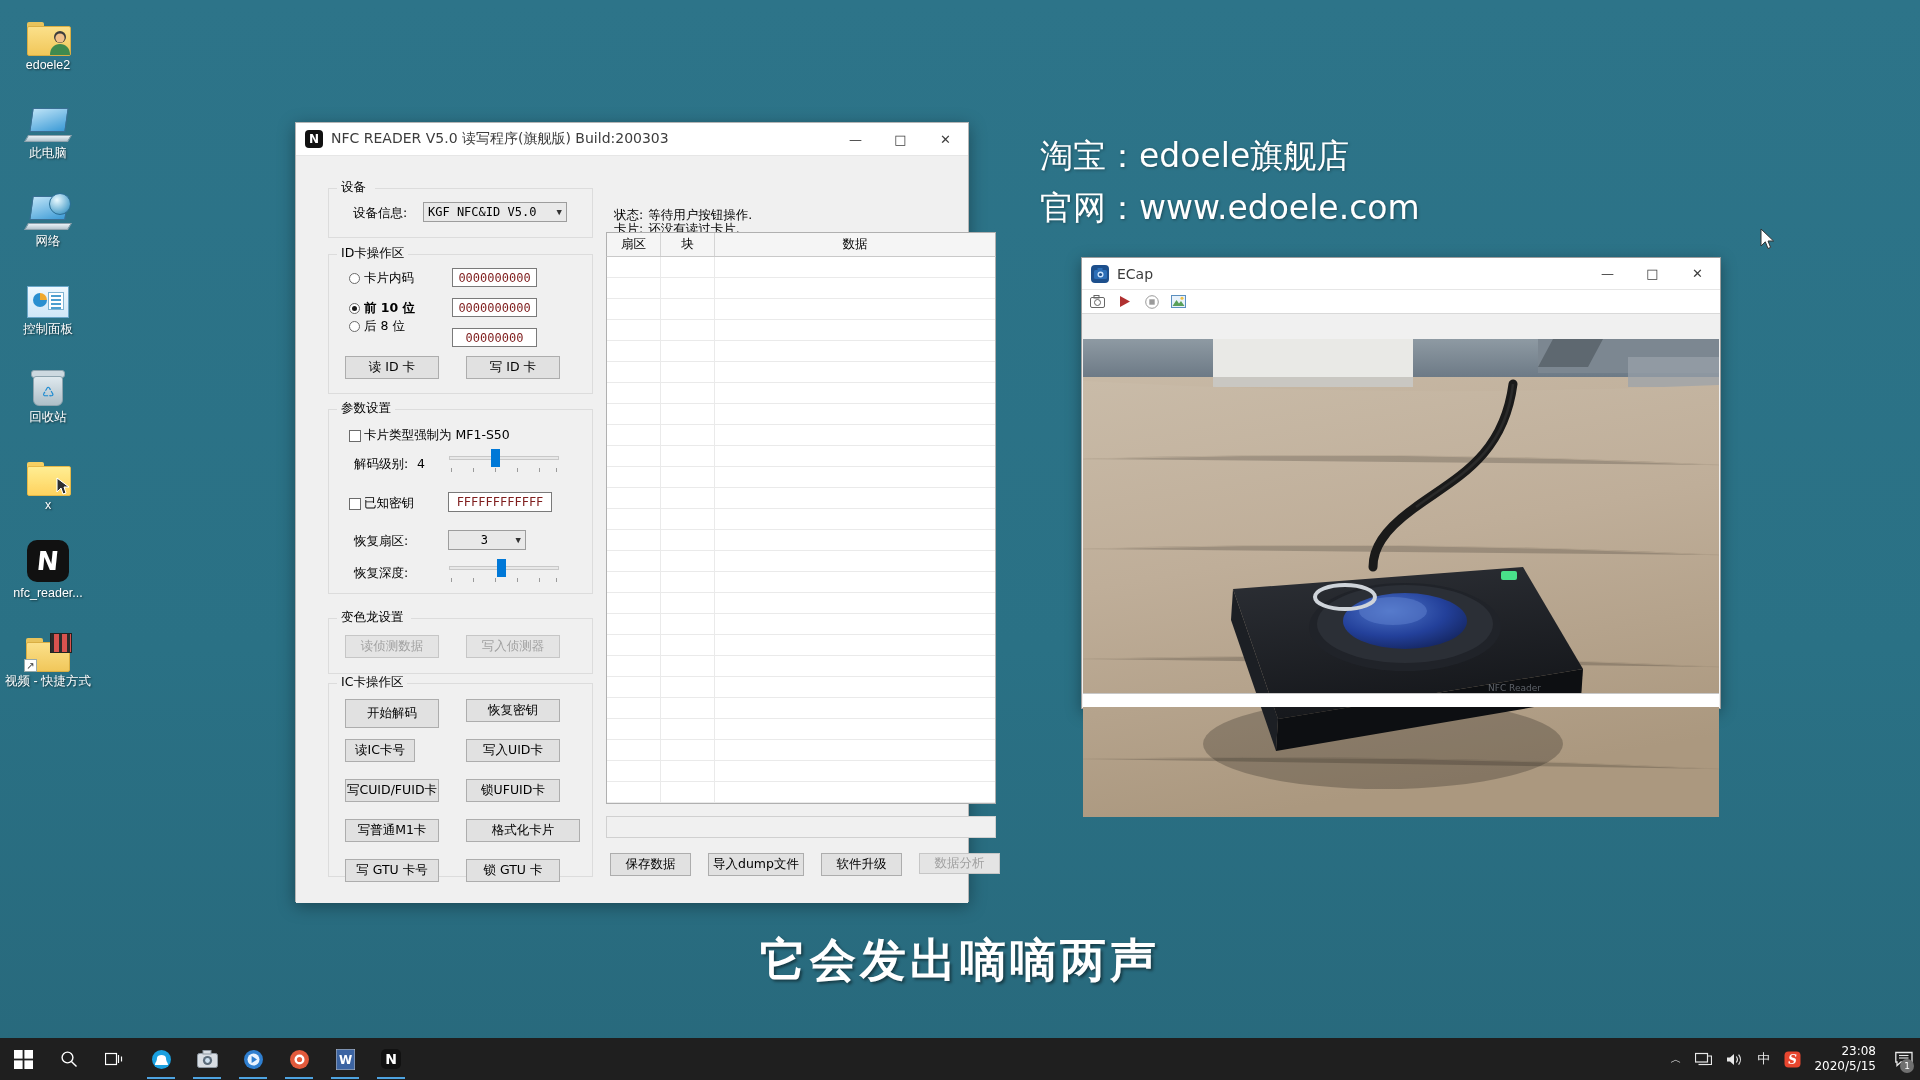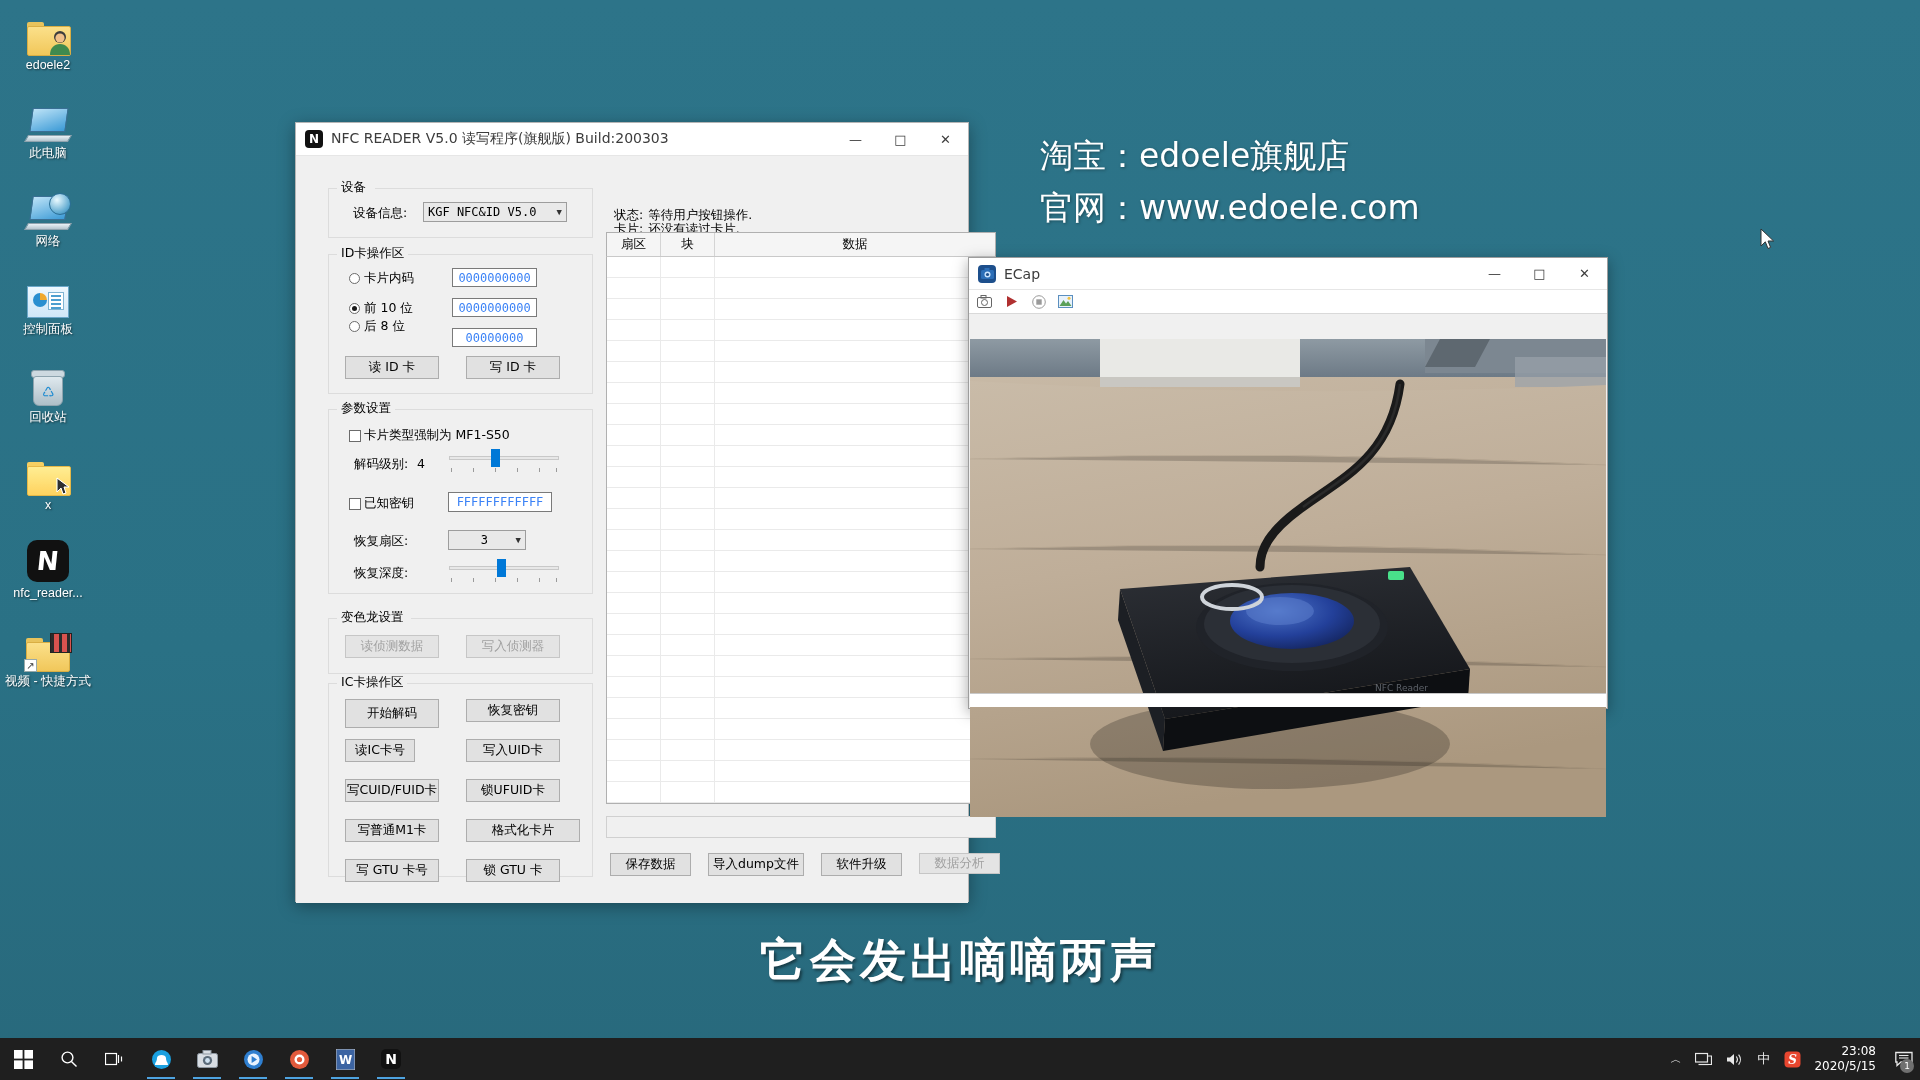--- a/index.html
+++ b/index.html
@@ -66,21 +66,21 @@
   .grp-top{position:absolute;top:0;left:0;right:0;height:1px;}
   .grp-top .l{position:absolute;left:0;top:0;width:8px;height:1px;background:#dcdcdc;}
   .grp-top .r{position:absolute;right:0;top:0;left:auto;height:1px;background:#dcdcdc;}
 
   .lbl-cn{font-size:12.5px;color:#000;font-family:"DejaVu Sans",sans-serif;}
 
   .combo{height:20px;background:#e9e9e9;border:1px solid #9d9d9d;display:flex;align-items:center;padding:0 4px;font-size:12px;font-family:"DejaVu Sans Mono",monospace;color:#000;}
   .combo .v{flex:1;}
   .combo .arw{font-size:9px;color:#333;}
 
-  .tbox{height:19px;background:#fff;border:1px solid #7a7a7a;display:flex;align-items:center;justify-content:center;font-size:12px;font-family:"DejaVu Sans Mono",monospace;color:#3b82f6;}
+  .tbox{height:19px;background:#fff;border:1px solid #7a7a7a;display:flex;align-items:center;justify-content:center;font-size:12px;font-family:"DejaVu Sans Mono",monospace;color:#7f1d1d;}
 
   .radio{width:11px;height:11px;border-radius:50%;border:1px solid #6b6b6b;background:#fff;display:inline-block;position:relative;vertical-align:middle;}
   .radio.on:after{content:"";position:absolute;left:2px;top:2px;width:5px;height:5px;border-radius:50%;background:#1a1a1a;}
   .chk{width:12px;height:12px;border:1px solid #6b6b6b;background:#fff;display:inline-block;vertical-align:middle;}
 
   .btn{background:#e1e1e1;border:1px solid #adadad;font-size:12.5px;color:#000;font-family:"DejaVu Sans",sans-serif;display:flex;align-items:center;justify-content:center;cursor:default;}
   .btn.dis{color:#a0a0a0;background:#e4e4e4;border-color:#c6c6c6;}
 
   .slider{position:absolute;height:18px;}
   .slider .track{position:absolute;left:0;right:0;top:7px;height:4px;background:#e7e7e7;border:1px solid #c8c8c8;}
@@ -91,21 +91,21 @@
   
   .grid-head{position:absolute;display:flex;background:#f5f5f5;border:1px solid #b0b0b0;border-bottom:1px solid #c9c9c9;}
   .grid-head .c{font-size:12.5px;font-family:"DejaVu Sans",sans-serif;color:#000;display:flex;align-items:center;justify-content:center;border-right:1px solid #d4d4d4;height:100%;}
   .grid-body{position:absolute;background:#fff;border:1px solid #b0b0b0;border-top:none;overflow:hidden;}
   .grid-row{height:21px;border-bottom:1px solid #eaeaea;display:flex;}
   .grid-row .c{border-right:1px solid #eaeaea;height:100%;}
 
   .statusbar{position:absolute;background:#f0f0f0;border:1px solid #d0d0d0;}
 
   
-  #ecap-window{position:absolute;left:968px;top:257px;width:640px;height:452px;background:#f0f0f0;border:1px solid #9d9d9d;box-shadow:0 4px 14px rgba(0,0,0,.35);}
+  #ecap-window{position:absolute;left:1081px;top:257px;width:640px;height:452px;background:#f0f0f0;border:1px solid #9d9d9d;box-shadow:0 4px 14px rgba(0,0,0,.35);}
   #ecap-window .title-bar{height:32px;background:#fff;}
   .menu-bar{height:24px;background:#fff;display:flex;align-items:center;padding-left:6px;border-bottom:1px solid #e3e3e3;}
   .menu-bar .mi{font-size:12.5px;color:#1a1a1a;padding:2px 9px;font-family:"DejaVu Sans",sans-serif;}
   .tool-bar{height:24px;background:#fff;display:flex;align-items:center;padding-left:7px;gap:10px;border-bottom:1px solid #d9d9d9;}
   .tool-bar .ti{width:17px;height:17px;display:flex;align-items:center;justify-content:center;font-size:13px;line-height:1;}
   .video-area{position:absolute;left:1px;top:81px;width:636px;height:478px;background:#111;overflow:hidden;}
   .vid-photo{position:absolute;inset:0;}
 
   .ecap-bottom{position:absolute;left:1px;bottom:1px;width:636px;height:14px;background:#fff;border-top:1px solid #c8c8c8;}
 
@@ -255,21 +255,21 @@
             <div class="r" style="left:78px;right:0;"></div>
           </div>
         <div class="cap">ID卡操作区</div>
 
         <div style="position:absolute;left:20px;top:16px;display:flex;align-items:center;">
           <span class="radio"></span>
           <span class="lbl-cn" style="margin-left:4px;">卡片内码</span>
         </div>
         <div class="tbox" style="position:absolute;left:123px;top:14px;width:85px;">0000000000</div>
 
-        <div style="position:absolute;left:20px;top:46px;display:flex;align-items:center;">
+        <div style="position:absolute;left:20px;top:46px;display:flex;align-items:center;font-weight:bold;">
           <span class="radio on"></span>
           <span class="lbl-cn" style="margin-left:4px;">前 10 位</span>
         </div>
         <div class="tbox" style="position:absolute;left:123px;top:44px;width:85px;">0000000000</div>
 
         <div style="position:absolute;left:20px;top:64px;display:flex;align-items:center;">
           <span class="radio"></span>
           <span class="lbl-cn" style="margin-left:4px;">后  8 位</span>
         </div>
         <div class="tbox" style="position:absolute;left:123px;top:74px;width:85px;">00000000</div>

